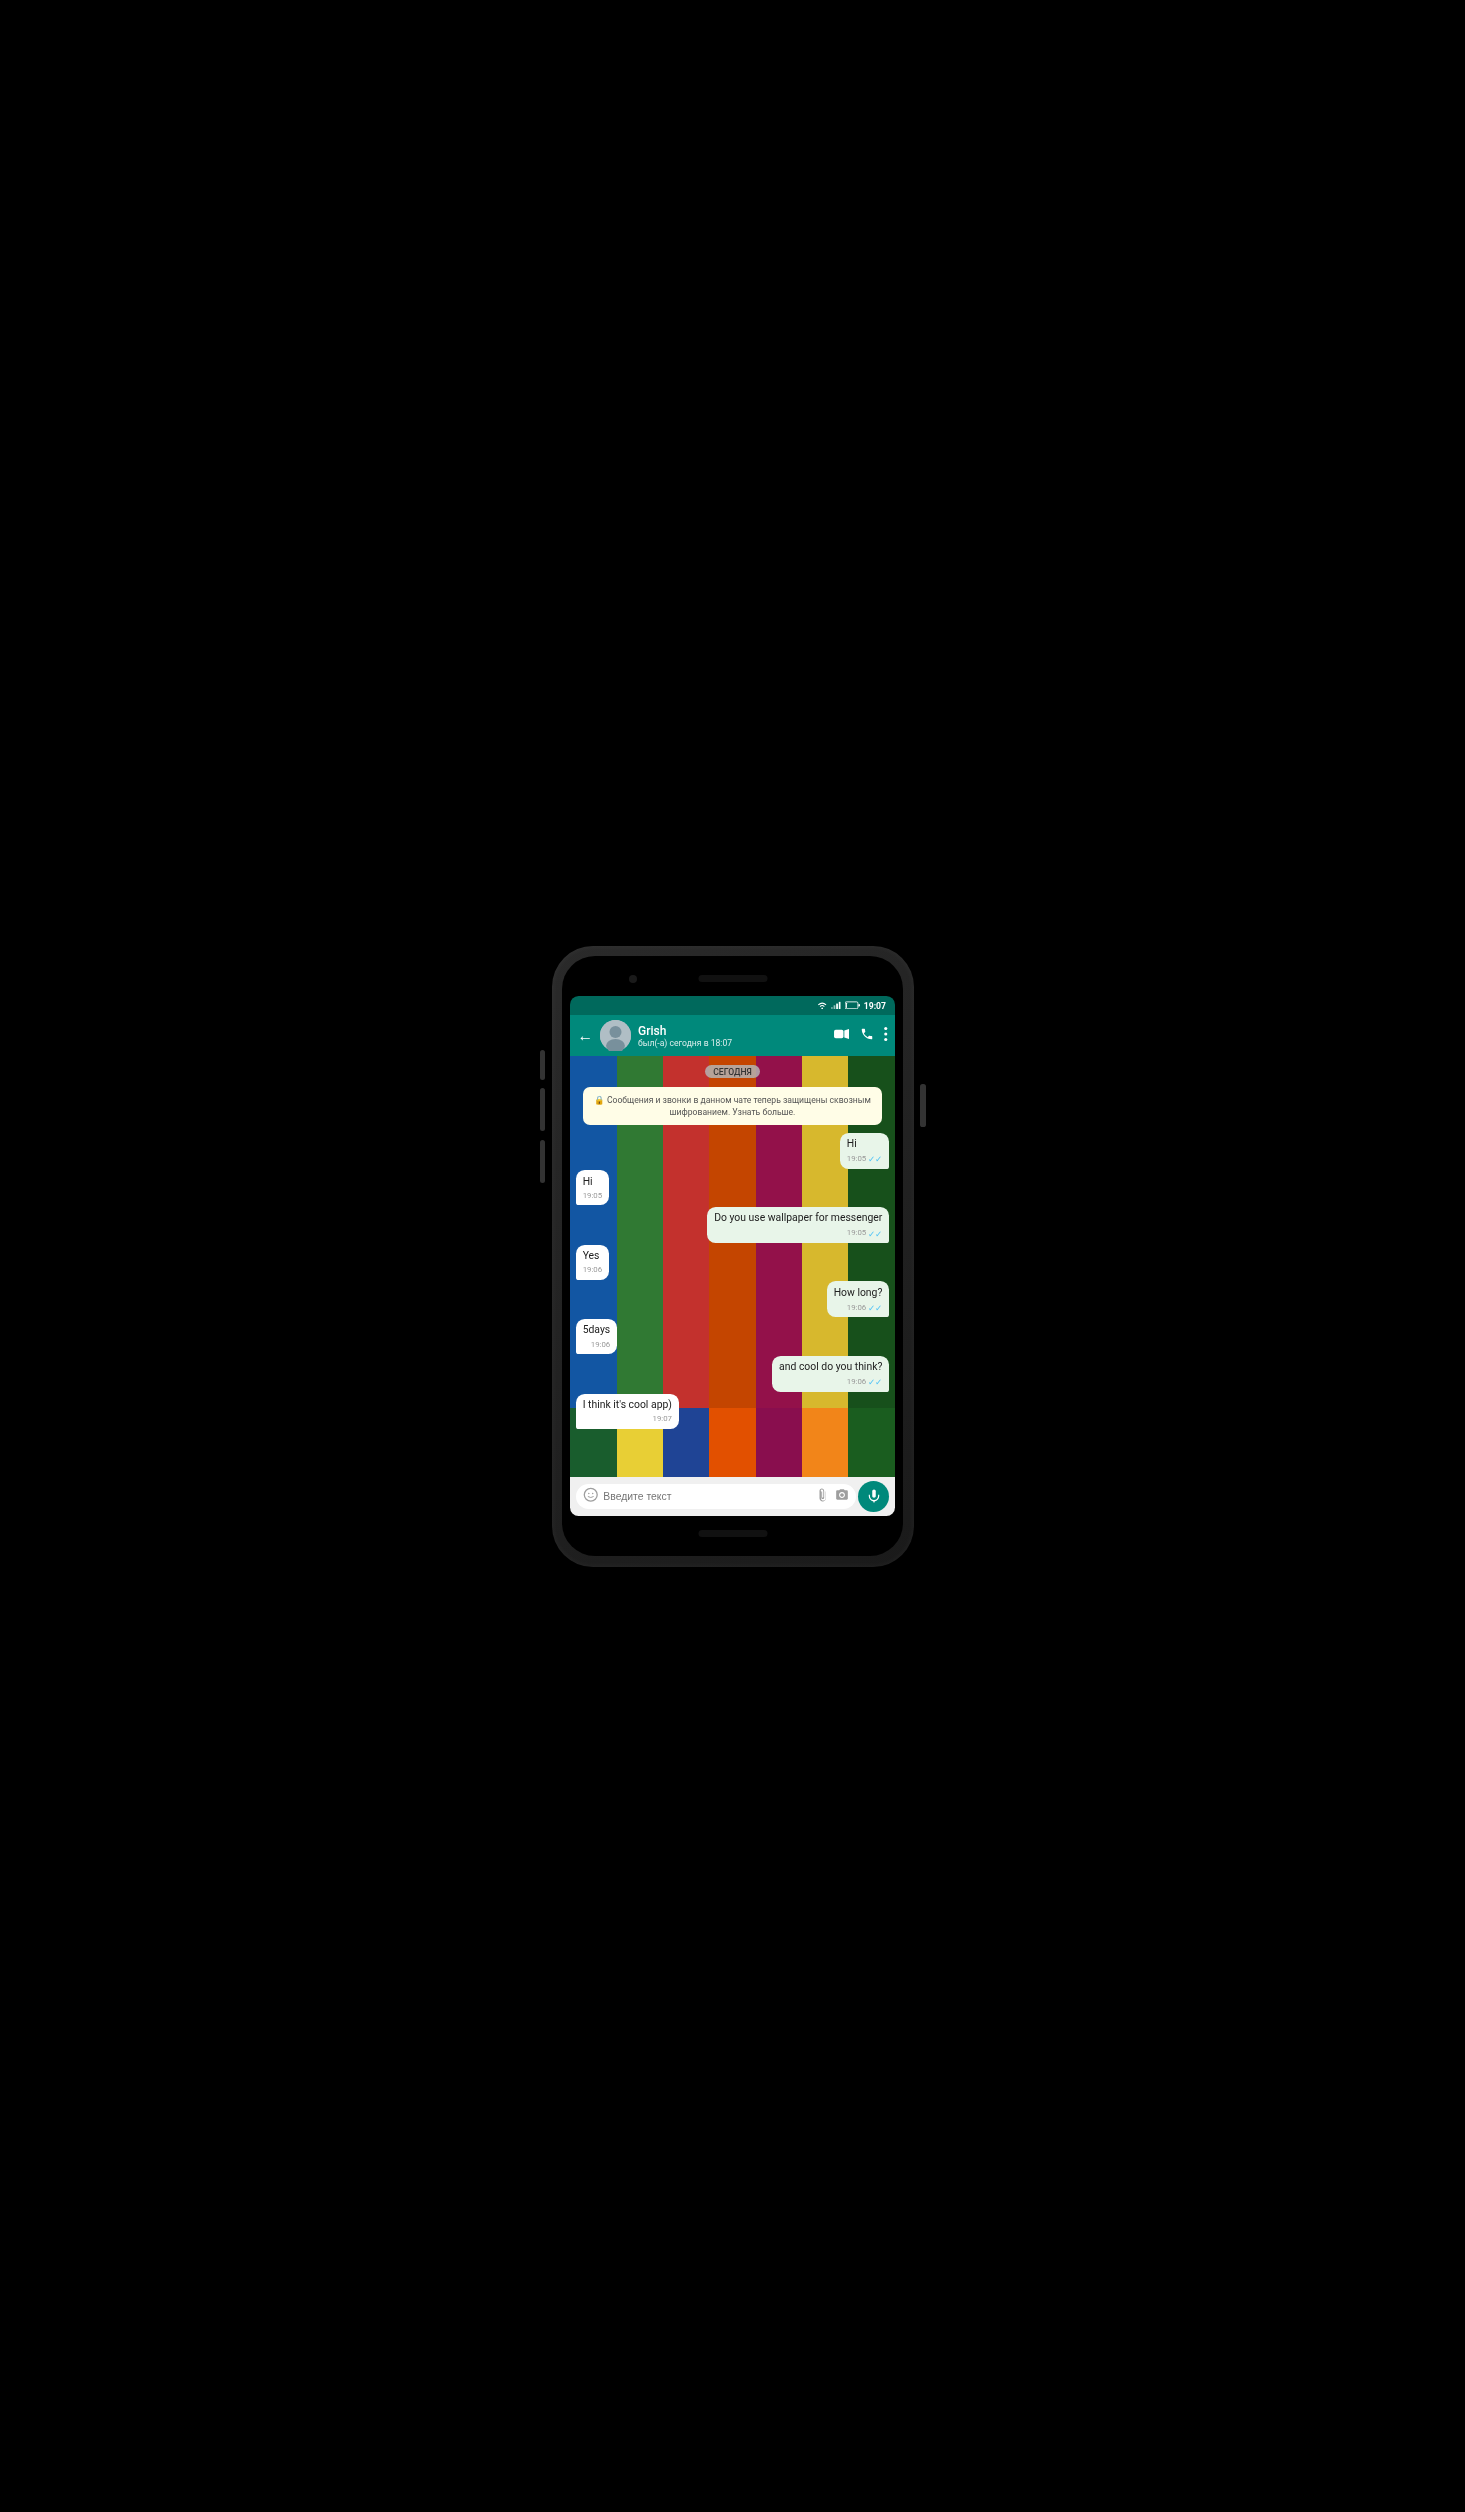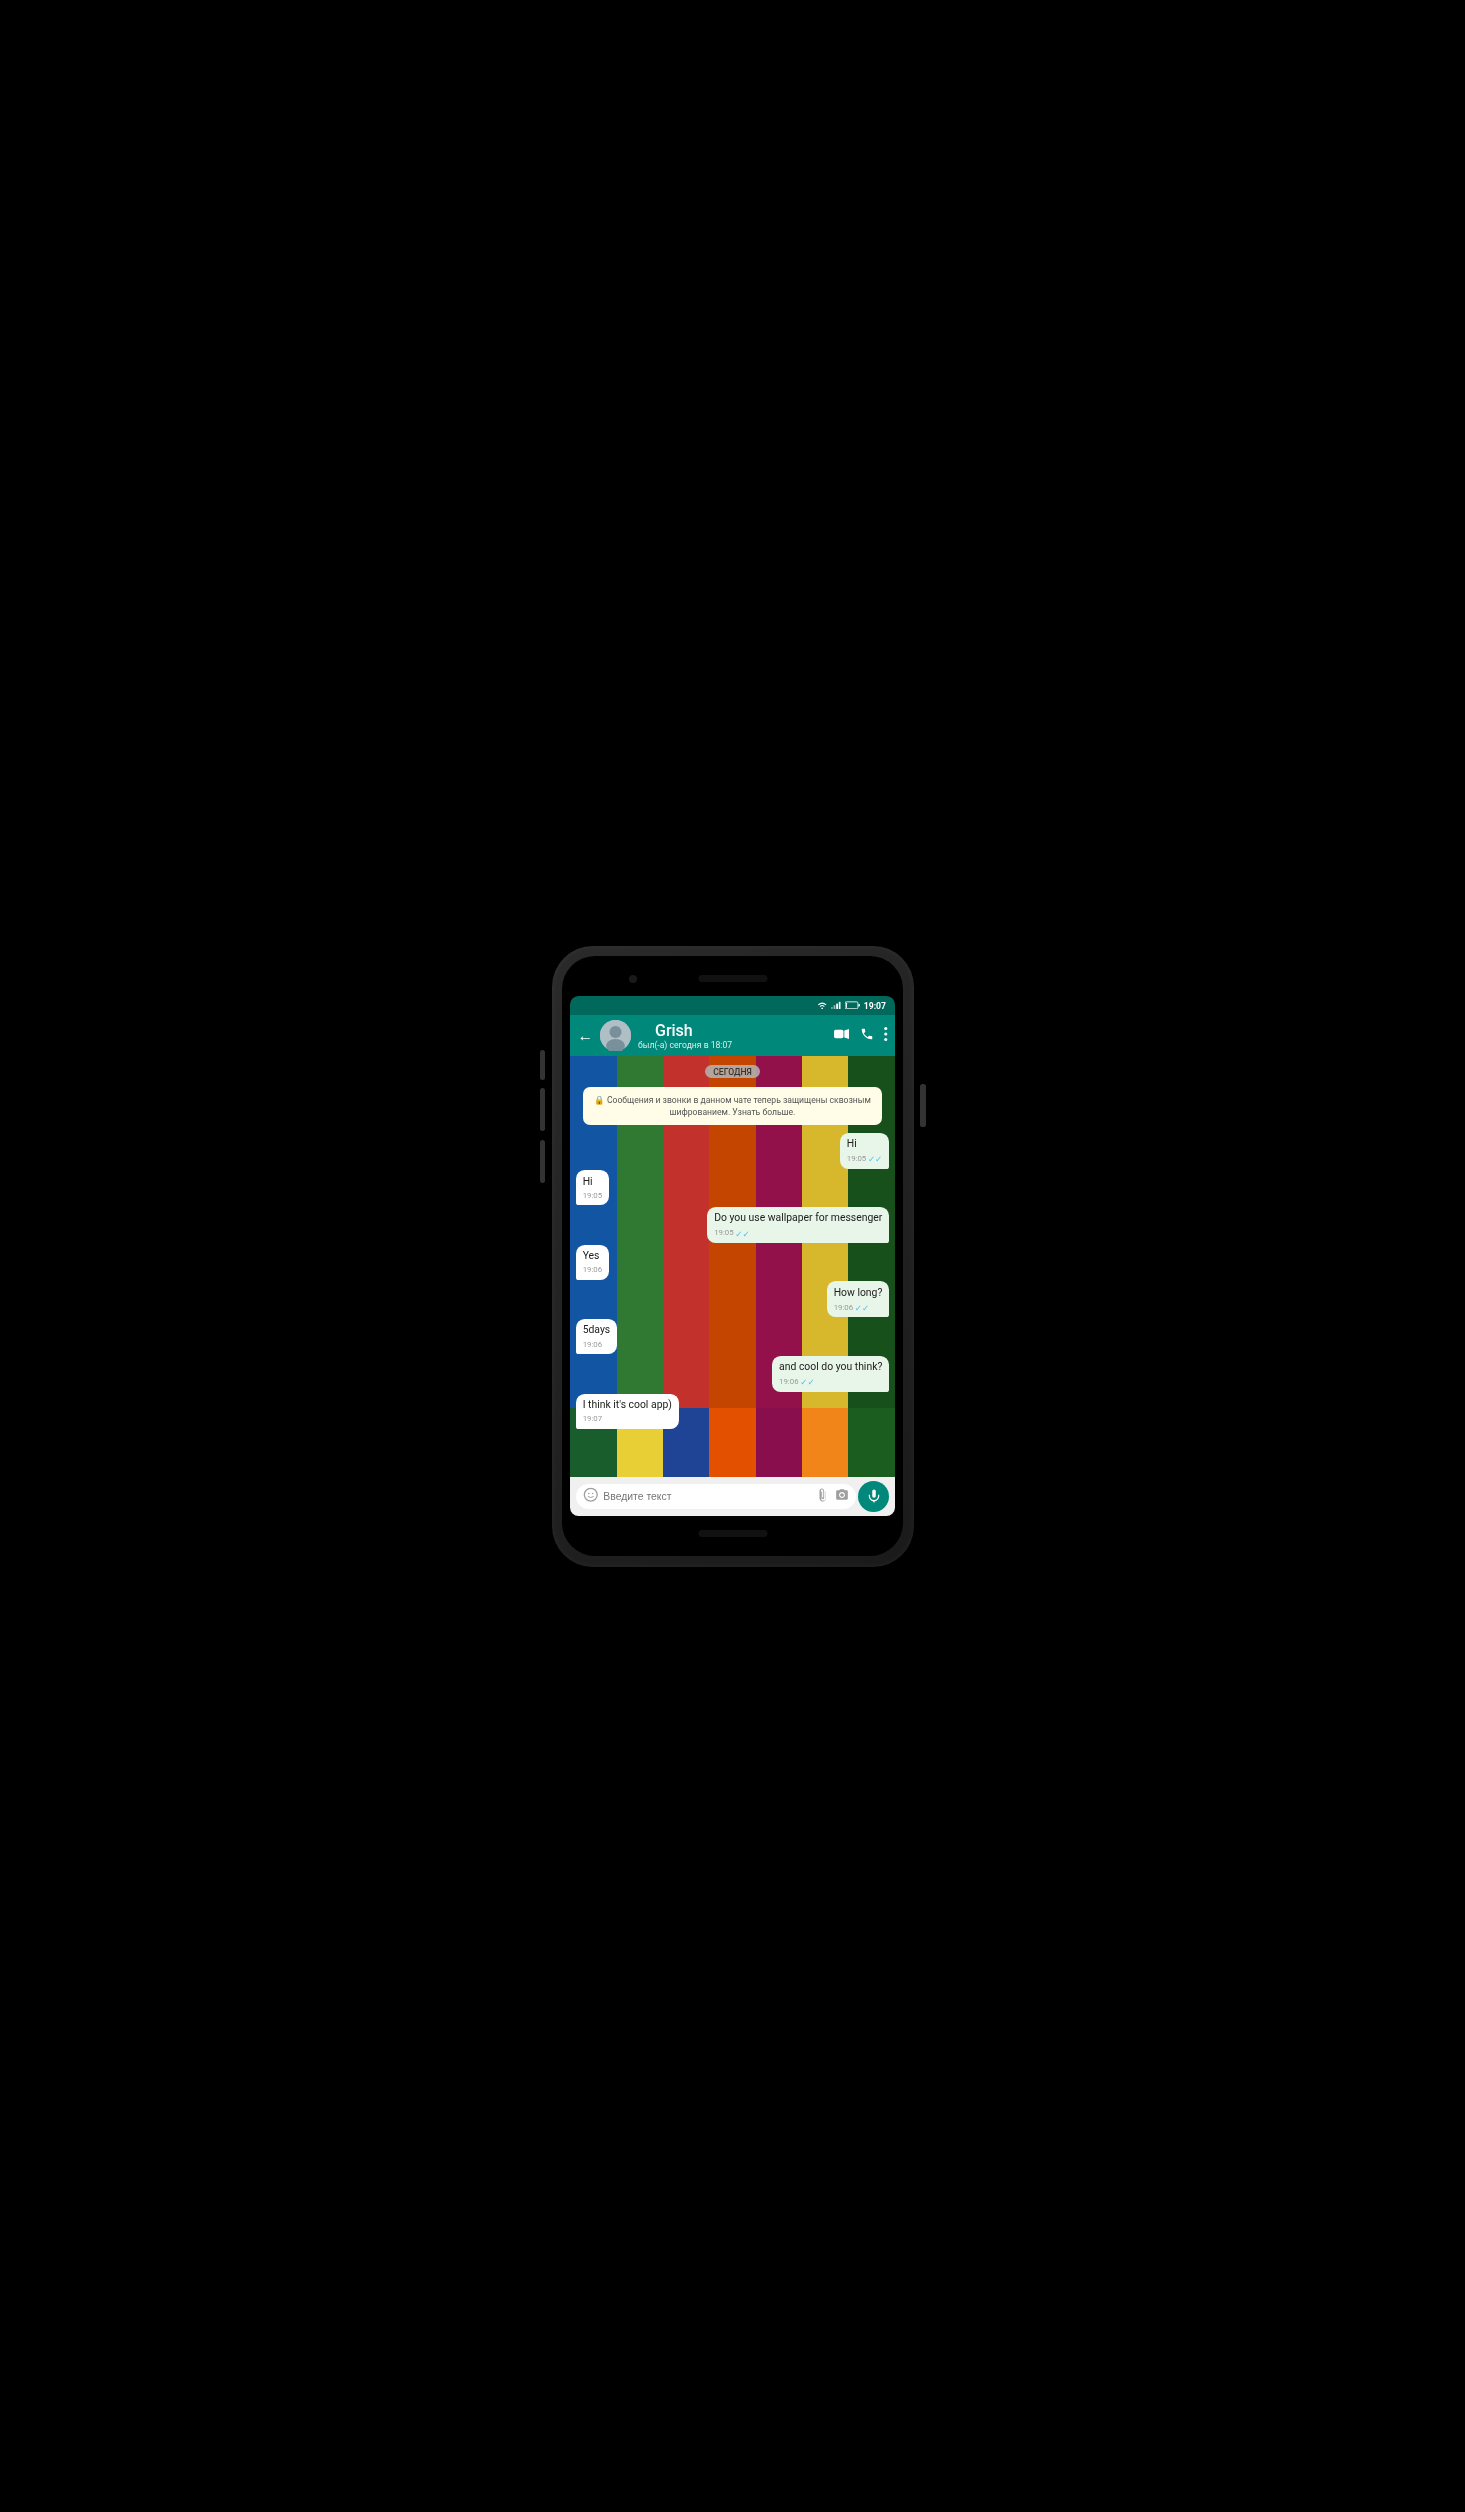--- a/index.html
+++ b/index.html
@@ -160,23 +160,22 @@
       display: flex;
       align-items: center;
       justify-content: center;
       flex-shrink: 0;
     }
     .contact-info {
       flex: 1;
     }
     .contact-name {
       color: #fff;
-      font-size: 16px;
+      font-size: 12px;
       font-weight: 500;
-      margin-left: 17px;
     }
     .contact-status {
       color: rgba(255,255,255,0.85);
       font-size: 8.6px;
     }
     .header-actions {
       display: flex;
       gap: 10.4px;
       align-items: center;
     }
@@ -272,20 +271,21 @@
     .bubble.received {
       background: #fff;
       border-bottom-left-radius: 2.6px;
     }
     .bubble-text {
       color: #212121;
     }
     .bubble-meta {
       display: flex;
       align-items: center;
+      justify-content: flex-end;
       gap: 1.7px;
       margin-top: 1.7px;
     }
     .msg-time {
       font-size: 7.8px;
       color: #999;
     }
     .tick-icon {
       font-size: 8.6px;
       color: #4fc3f7;

